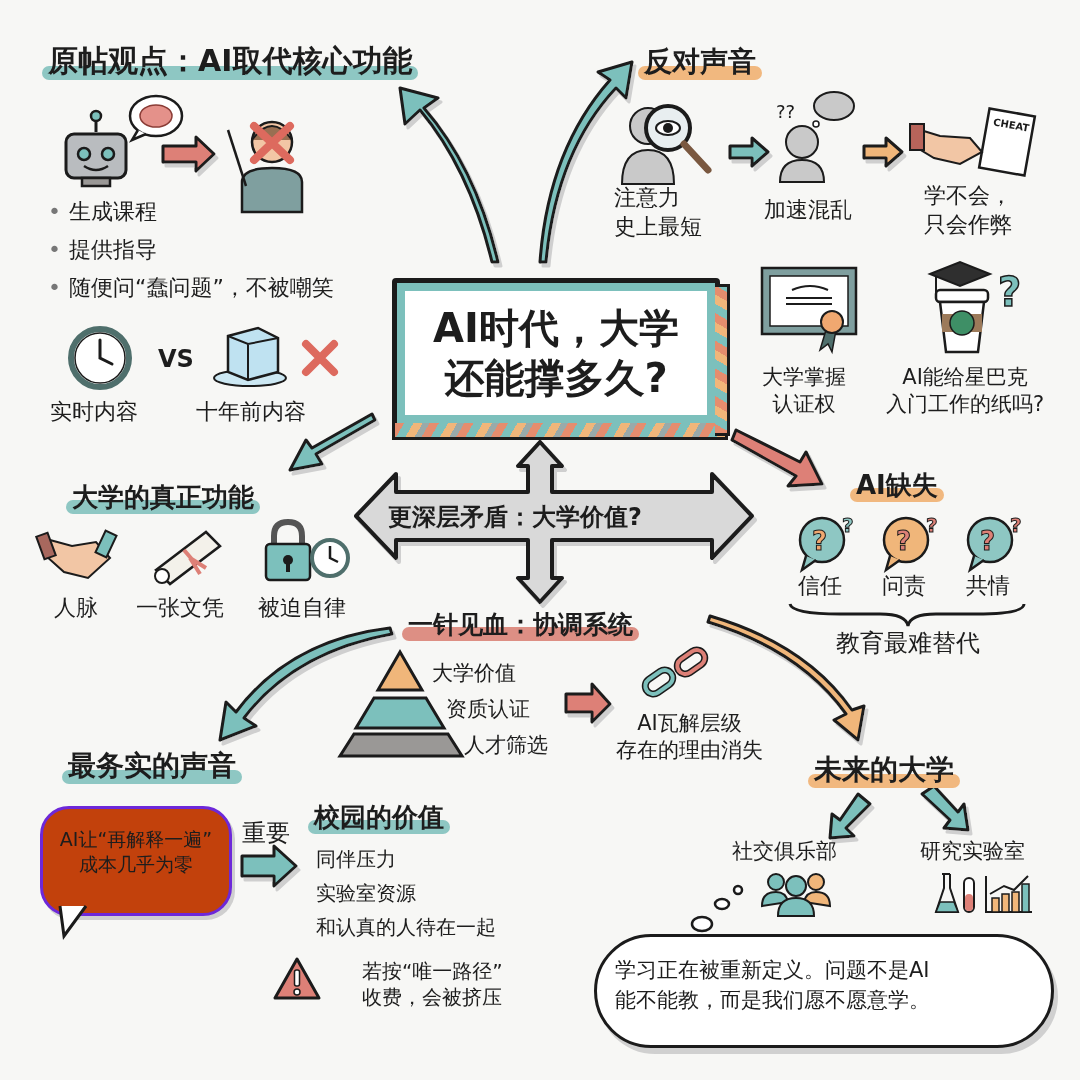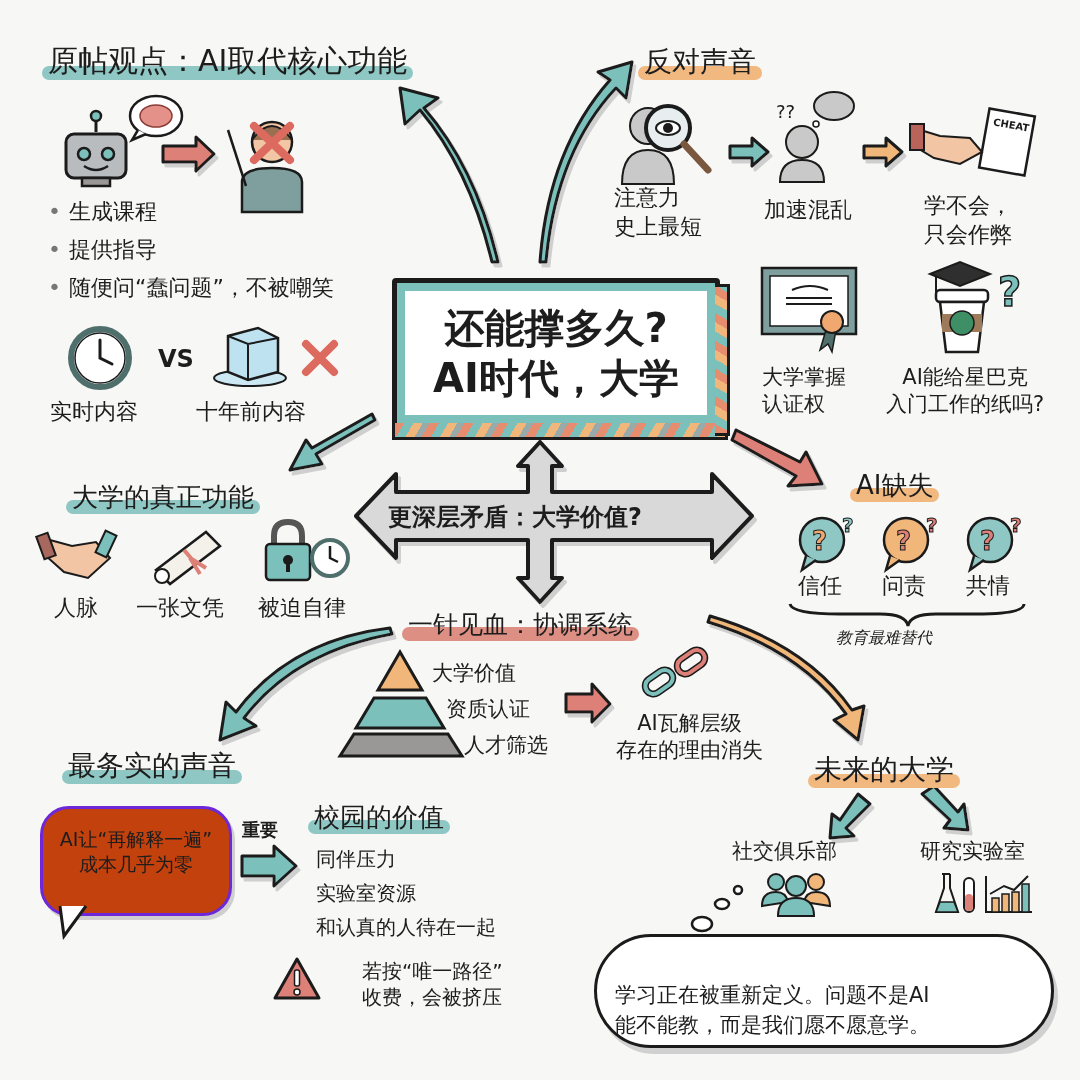--- a/index.html
+++ b/index.html
@@ -1,18 +1,18 @@
 <!DOCTYPE html>
 <html><head>
 <meta charset="utf-8">
 <style>
   html,body{margin:0;padding:0;}
   body{width:1080px;height:1080px;background:#f7f7f5;position:relative;overflow:hidden;
        font-family:"DejaVu Sans","Liberation Sans",sans-serif;color:#1d1d1d;}
-  .hl{position:absolute;font-weight:normal;white-space:nowrap;line-height:1;}
+  .hl{position:absolute;font-weight:bold;white-space:nowrap;line-height:1;}
   .hl::after{content:"";position:absolute;left:-6px;right:-6px;bottom:-4px;height:14px;border-radius:8px;z-index:-1;}
   .hl.teal::after{background:#8ec7c3;}
   .hl.orange::after{background:#f1b87f;}
   .hl.red::after{background:#dd8f84;}
   .txt{position:absolute;white-space:nowrap;line-height:1.3;}
   svg{position:absolute;overflow:visible;}
   .center-box{position:absolute;left:392px;top:278px;width:318px;height:140px;background:#fff;
      border:5px solid #1b1b1b;box-shadow:inset 0 0 0 8px #7cc0bc;border-radius:4px;}
   .center-box .title{position:absolute;left:0;right:0;top:20px;text-align:center;font-size:40px;font-weight:bold;line-height:1.25;}
   .stripe-bottom{position:absolute;left:392px;top:423px;width:330px;height:14px;border:3px solid #1b1b1b;border-top:none;
@@ -61,22 +61,22 @@
 
   <g stroke="#1b1b1b" stroke-width="4" stroke-linejoin="round" filter="url(#sh)">
     <path d="M540 442 L562 466 L552 466 L552 492 L712 492 L712 474 L752 516 L712 558 L712 540 L552 540 L552 578 L562 578 L540 602 L518 578 L528 578 L528 540 L396 540 L396 558 L356 516 L396 474 L396 492 L528 492 L528 466 L518 466 Z" fill="#d9d9d9"></path>
   </g>
 
   <path d="M790 604 Q792 614 840 614 L880 614 Q906 614 908 626 Q910 614 936 614 L976 614 Q1024 614 1024 604" fill="none" stroke="#1b1b1b" stroke-width="3"></path>
 </svg>
 
 <div class="center-box">
   <div class="title">
+    <div>AI时代，大学</div>
     <div>还能撑多久?</div>
-    <div>AI时代，大学</div>
   </div>
 </div>
 <div class="stripe-bottom"></div>
 <div class="stripe-right"></div>
 
 <div class="hl teal" style="left:48px;top:46px;font-size:30px;z-index:1;">原帖观点：AI取代核心功能</div>
 
 <svg width="90" height="90" style="left:60px;top:110px;">
   <line x1="36" y1="8" x2="36" y2="22" stroke="#1b1b1b" stroke-width="3"></line>
     <circle cx="36" cy="6" r="5" fill="#7cc0bc" stroke="#1b1b1b" stroke-width="2.5"></circle>
@@ -139,40 +139,40 @@
 </svg>
 <svg width="130" height="80" style="left:910px;top:108px;">
   <rect x="74" y="4" width="46" height="60" fill="#fff" stroke="#1b1b1b" stroke-width="2.5" transform="rotate(10 97 34)"></rect>
   <text x="80" y="20" font-size="10" font-weight="bold" font-family="DejaVu Sans, sans-serif" fill="#1b1b1b" transform="rotate(10 97 34)">CHEAT</text>
   <path d="M4 20 L30 28 L60 30 L72 44 L50 56 L24 50 L4 38 Z" fill="#f2c6a5" stroke="#1b1b1b" stroke-width="2"></path>
   <rect x="0" y="16" width="14" height="26" fill="#b8645a" stroke="#1b1b1b" stroke-width="2"></rect>
 </svg>
 <div class="txt" style="left:614px;top:184px;font-size:22px;white-space:pre-line;">注意力
 史上最短</div>
 <div class="txt" style="left:764px;top:196px;font-size:22px;white-space:pre-line;">加速混乱</div>
-<div class="txt" style="left:924px;top:194px;font-size:22px;text-align:left;white-space:pre-line;font-family:Liberation Mono, monospace;">学不会，
+<div class="txt" style="left:924px;top:182px;font-size:22px;text-align:left;white-space:pre-line;">学不会，
 只会作弊</div>
 
 <svg width="100" height="90" style="left:760px;top:266px;">
   <rect x="2" y="2" width="94" height="66" fill="#7f9f9f" stroke="#1b1b1b" stroke-width="2.5"></rect>
   <rect x="10" y="10" width="78" height="50" fill="#fff" stroke="#1b1b1b" stroke-width="1.5"></rect>
   <path d="M32 24 Q50 16 68 24 M26 32 L72 32 M26 38 L72 38" stroke="#1b1b1b" stroke-width="2" fill="none"></path>
   <path d="M66 64 L60 84 L68 78 L72 86 L76 64 Z" fill="#4f6f6c" stroke="#1b1b1b" stroke-width="1.5"></path>
   <circle cx="72" cy="56" r="11" fill="#f0a870" stroke="#1b1b1b" stroke-width="2"></circle>
 </svg>
 <svg width="100" height="100" style="left:926px;top:256px;">
   <path d="M4 18 L34 6 L64 18 L34 30 Z" fill="#2f2f2f" stroke="#1b1b1b" stroke-width="2"></path>
   <line x1="10" y1="20" x2="10" y2="40" stroke="#1b1b1b" stroke-width="2"></line>
   <rect x="10" y="34" width="52" height="12" rx="4" fill="#fff" stroke="#1b1b1b" stroke-width="2.5"></rect>
   <path d="M14 46 L20 96 L52 96 L58 46 Z" fill="#fff" stroke="#1b1b1b" stroke-width="2.5"></path>
   <rect x="16" y="58" width="40" height="18" fill="#9c7a5a"></rect>
   <circle cx="36" cy="67" r="12" fill="#3e8f66" stroke="#1b1b1b" stroke-width="1.5"></circle>
   <text x="72" y="50" font-size="40" font-weight="bold" font-family="DejaVu Sans, sans-serif" fill="#7cc0bc" stroke="#1b1b1b" stroke-width="1.5">?</text>
 </svg>
-<div class="txt" style="left:762px;top:364px;font-size:21px;text-align:left;white-space:pre-line;">大学掌握
+<div class="txt" style="left:762px;top:364px;font-size:21px;text-align:center;white-space:pre-line;">大学掌握
 认证权</div>
 <div class="txt" style="left:886px;top:364px;font-size:21px;text-align:center;white-space:pre-line;">AI能给星巴克
 入门工作的纸吗?</div>
 
 <div class="hl teal" style="left:72px;top:484px;font-size:26px;z-index:1;">大学的真正功能</div>
 
 <svg width="80" height="60" style="left:36px;top:526px;">
   <path d="M14 14 L36 20 L60 16 L74 32 L52 52 L28 46 L10 30 Z" fill="#f2c6a5" stroke="#1b1b1b" stroke-width="2"></path>
   <rect x="4" y="8" width="12" height="24" fill="#a8685e" stroke="#1b1b1b" stroke-width="2" transform="rotate(-20 10 20)"></rect>
   <rect x="64" y="6" width="12" height="24" fill="#7cc0bc" stroke="#1b1b1b" stroke-width="2" transform="rotate(25 70 18)"></rect>
@@ -212,21 +212,21 @@
 </svg>
 <svg width="70" height="60" style="left:964px;top:512px;">
   <circle cx="26" cy="28" r="22" fill="#8ec7c3" stroke="#1b1b1b" stroke-width="2.5"></circle>
     <path d="M10 44 L6 58 L20 48" fill="#8ec7c3" stroke="#1b1b1b" stroke-width="2.5"></path>
   <text x="16" y="38" font-size="26" font-weight="bold" font-family="DejaVu Sans, sans-serif" fill="#dd8077" stroke="#1b1b1b" stroke-width="1">?</text>
   <text x="46" y="20" font-size="20" font-weight="bold" font-family="DejaVu Sans, sans-serif" fill="#dd8077" stroke="#1b1b1b" stroke-width="1">?</text>
 </svg>
 <div class="txt" style="left:798px;top:572px;font-size:22px;">信任</div>
 <div class="txt" style="left:882px;top:572px;font-size:22px;">问责</div>
 <div class="txt" style="left:966px;top:572px;font-size:22px;">共情</div>
-<div class="txt" style="left:836px;top:628px;font-size:16px;font-style:italic;">教育最难替代</div>
+<div class="txt" style="left:836px;top:628px;font-size:24px;">教育最难替代</div>
 
 <div class="hl red" style="left:408px;top:612px;font-size:25px;z-index:1;">一针见血：协调系统</div>
 
 <svg width="110" height="104" style="left:358px;top:652px;">
   <path d="M42 0 L64 38 L20 38 Z" fill="#f0b67a" stroke="#1b1b1b" stroke-width="3"></path>
   <path d="M16 46 L68 46 L86 76 L-2 76 Z" fill="#7cc0bc" stroke="#1b1b1b" stroke-width="3"></path>
   <path d="M-4 82 L90 82 L104 104 L-18 104 Z" fill="#9a9896" stroke="#1b1b1b" stroke-width="3"></path>
 </svg>
 <div class="txt" style="left:432px;top:660px;font-size:21px;">大学价值</div>
 <div class="txt" style="left:446px;top:696px;font-size:21px;">资质认证</div>
@@ -243,21 +243,21 @@
 
 <div class="hl teal" style="left:68px;top:752px;font-size:28px;z-index:1;">最务实的声音</div>
 
 <div class="bubble" style="left:40px;top:806px;width:186px;height:104px;">
   <div class="txt" style="left:8px;top:18px;width:170px;font-size:19px;text-align:center;white-space:pre-line;">AI让“再解释一遍”
 成本几乎为零</div>
 </div>
 <svg width="40" height="40" style="left:60px;top:906px;">
   <path d="M0 0 L4 30 L26 0" fill="#fff" stroke="#1b1b1b" stroke-width="3"></path>
 </svg>
-<div class="txt" style="left:242px;top:818px;font-size:18px;font-weight:bold;">重要</div>
+<div class="txt" style="left:242px;top:818px;font-size:24px;font-weight:normal;">重要</div>
 
 <div class="hl teal" style="left:314px;top:804px;font-size:26px;z-index:1;">校园的价值</div>
 <div class="txt" style="left:316px;top:846px;font-size:20px;">同伴压力</div>
 <div class="txt" style="left:316px;top:880px;font-size:20px;">实验室资源</div>
 <div class="txt" style="left:316px;top:914px;font-size:20px;">和认真的人待在一起</div>
 
 <svg width="50" height="46" style="left:272px;top:956px;">
   <path d="M25 3 L47 42 L3 42 Z" fill="#dd8077" stroke="#1b1b1b" stroke-width="3" stroke-linejoin="round"></path>
   <rect x="22.5" y="14" width="5" height="16" rx="2" fill="#fff" stroke="#1b1b1b" stroke-width="1.5"></rect>
   <circle cx="25" cy="36" r="3" fill="#fff" stroke="#1b1b1b" stroke-width="1.5"></circle>
@@ -289,15 +289,15 @@
   <rect x="88" y="12" width="7" height="28" fill="#7cc0bc" stroke="#1b1b1b" stroke-width="1.5"></rect>
   <path d="M56 22 L70 14 L80 18 L94 4" fill="none" stroke="#1b1b1b" stroke-width="2"></path>
 </svg>
 
 <svg width="60" height="50" style="left:692px;top:884px;">
   <ellipse cx="10" cy="40" rx="10" ry="7" fill="#fff" stroke="#1b1b1b" stroke-width="2.5"></ellipse>
   <ellipse cx="30" cy="20" rx="7" ry="5" fill="#fff" stroke="#1b1b1b" stroke-width="2.5"></ellipse>
   <ellipse cx="46" cy="6" rx="4" ry="4" fill="#fff" stroke="#1b1b1b" stroke-width="2.5"></ellipse>
 </svg>
 <div class="cloud" style="left:594px;top:934px;width:454px;height:108px;">
-  <div class="txt" style="left:18px;top:18px;font-size:21px;white-space:pre-line;line-height:1.45;margin-top:25px;">学习正在被重新定义。问题不是AI
+  <div class="txt" style="left:18px;top:18px;font-size:21px;white-space:pre-line;line-height:1.45;">学习正在被重新定义。问题不是AI
 能不能教，而是我们愿不愿意学。</div>
 </div>
 
 </body></html>

